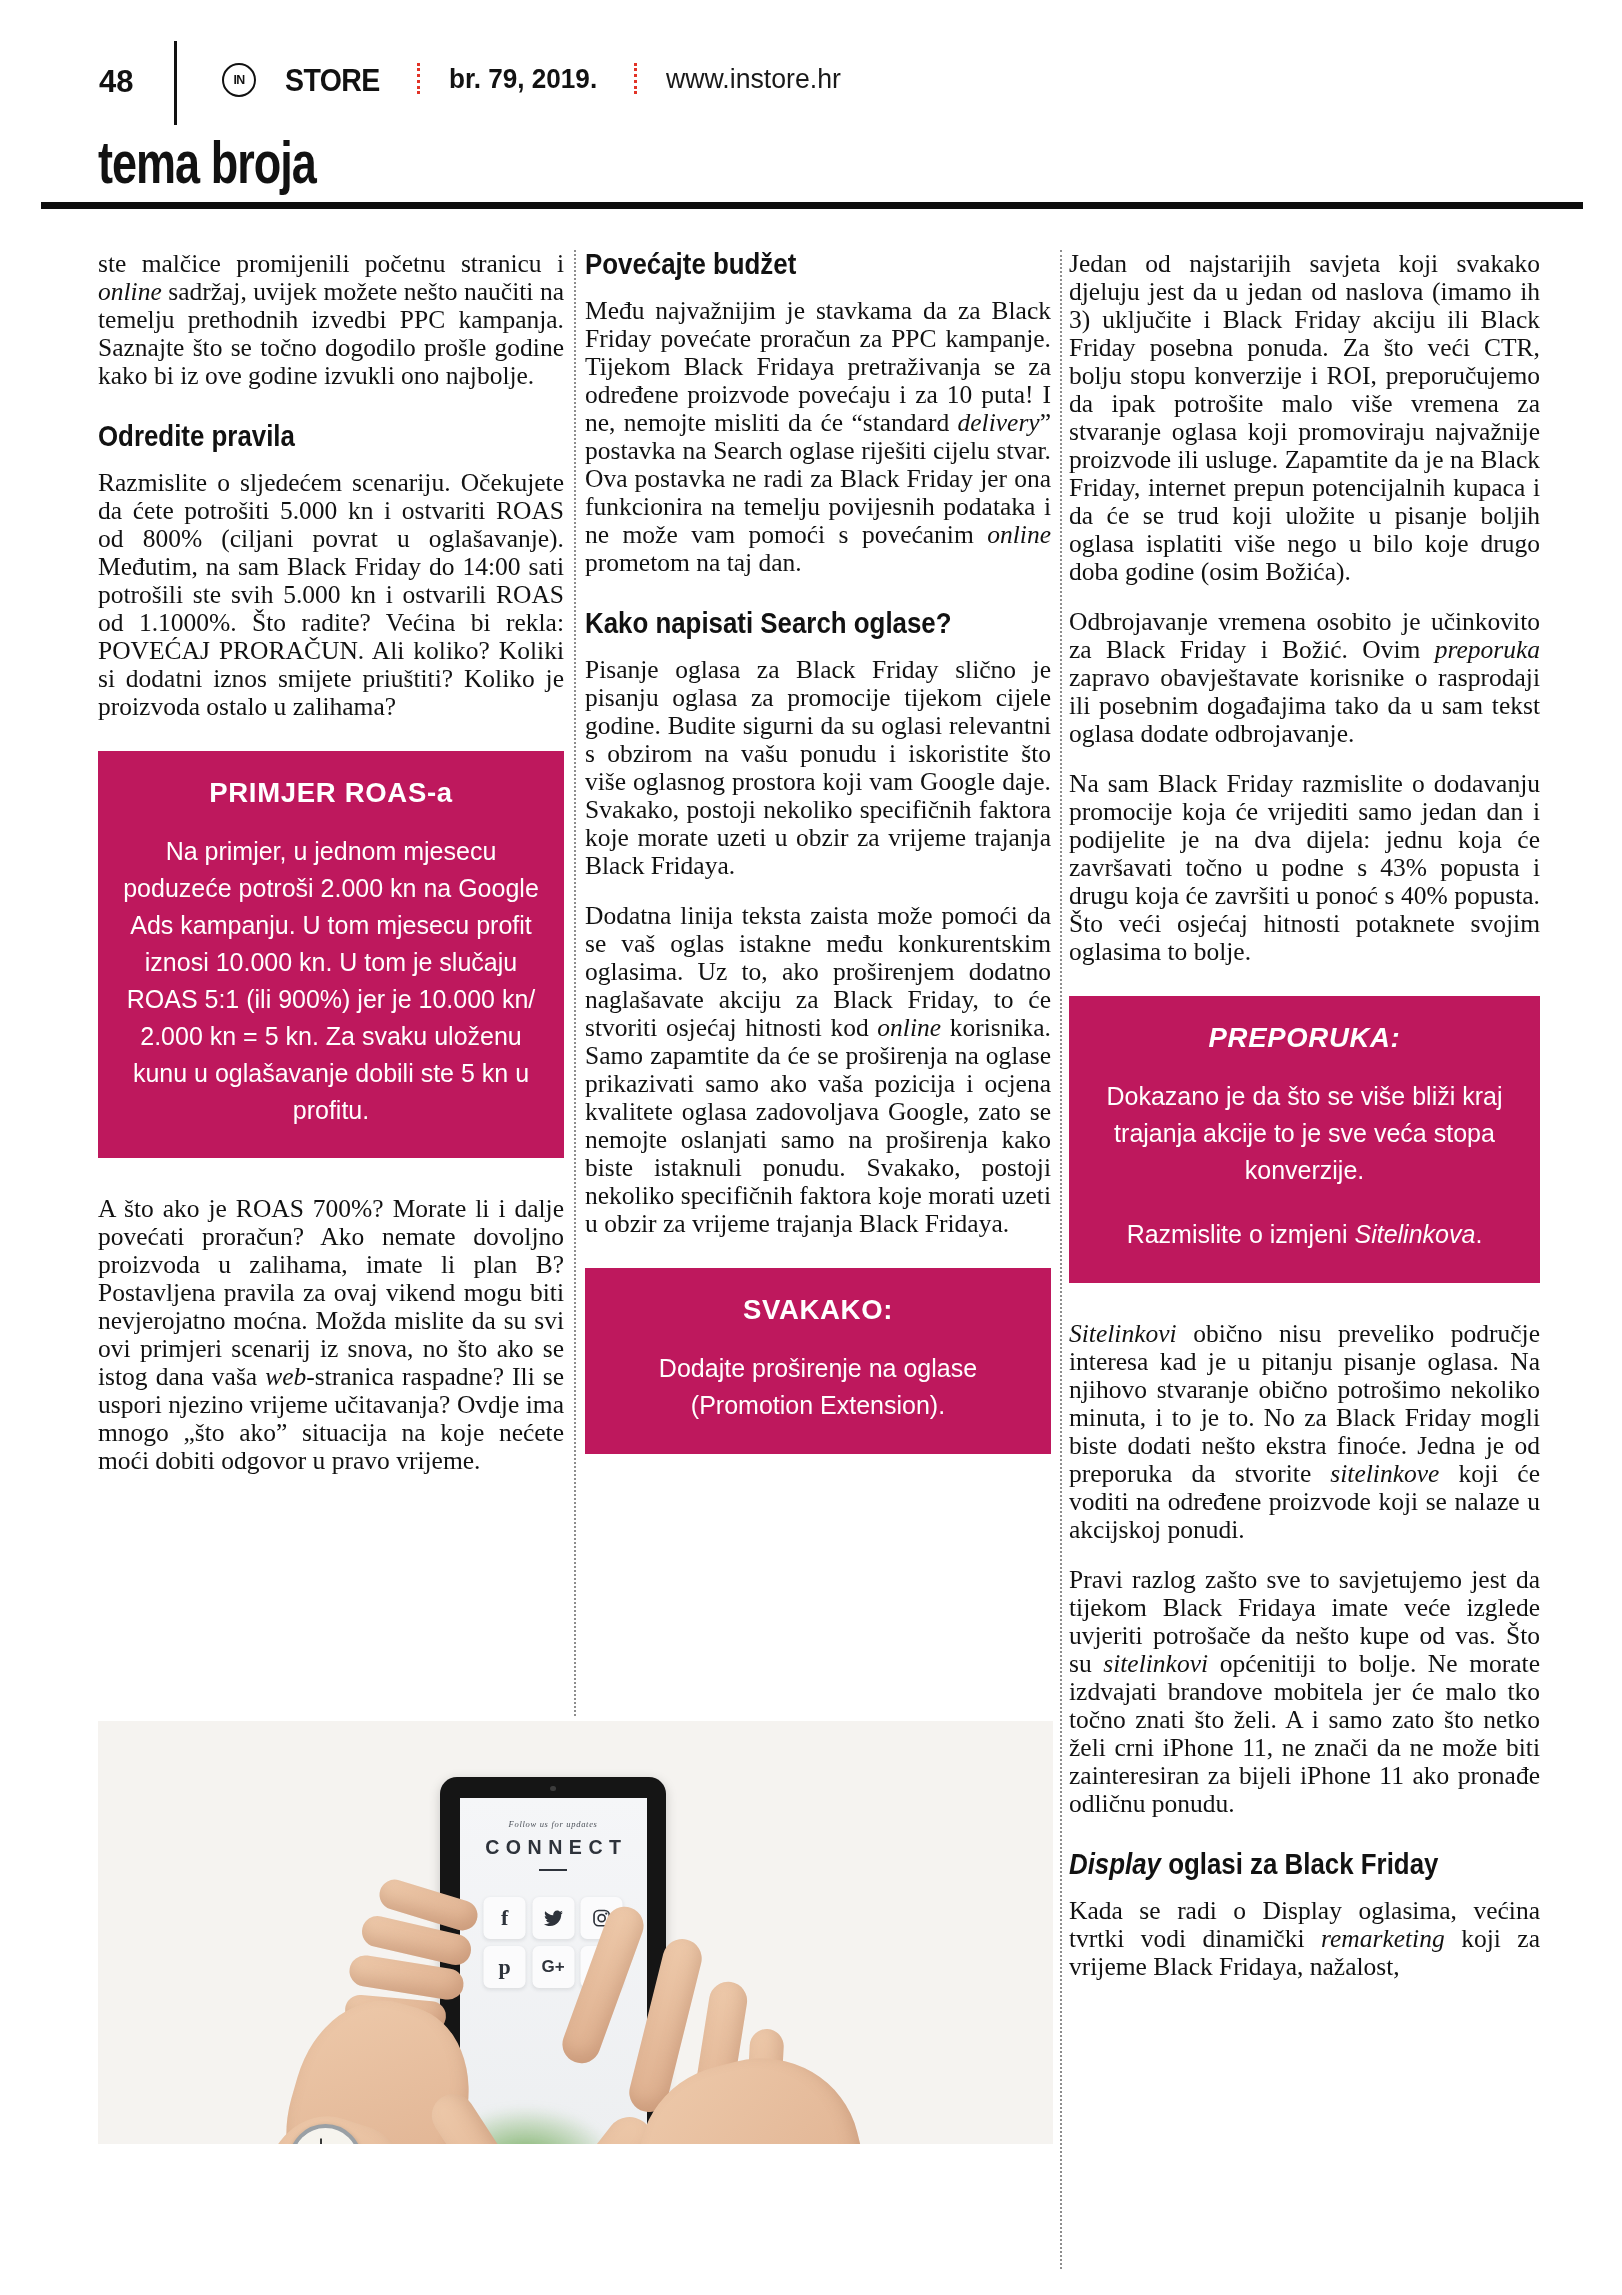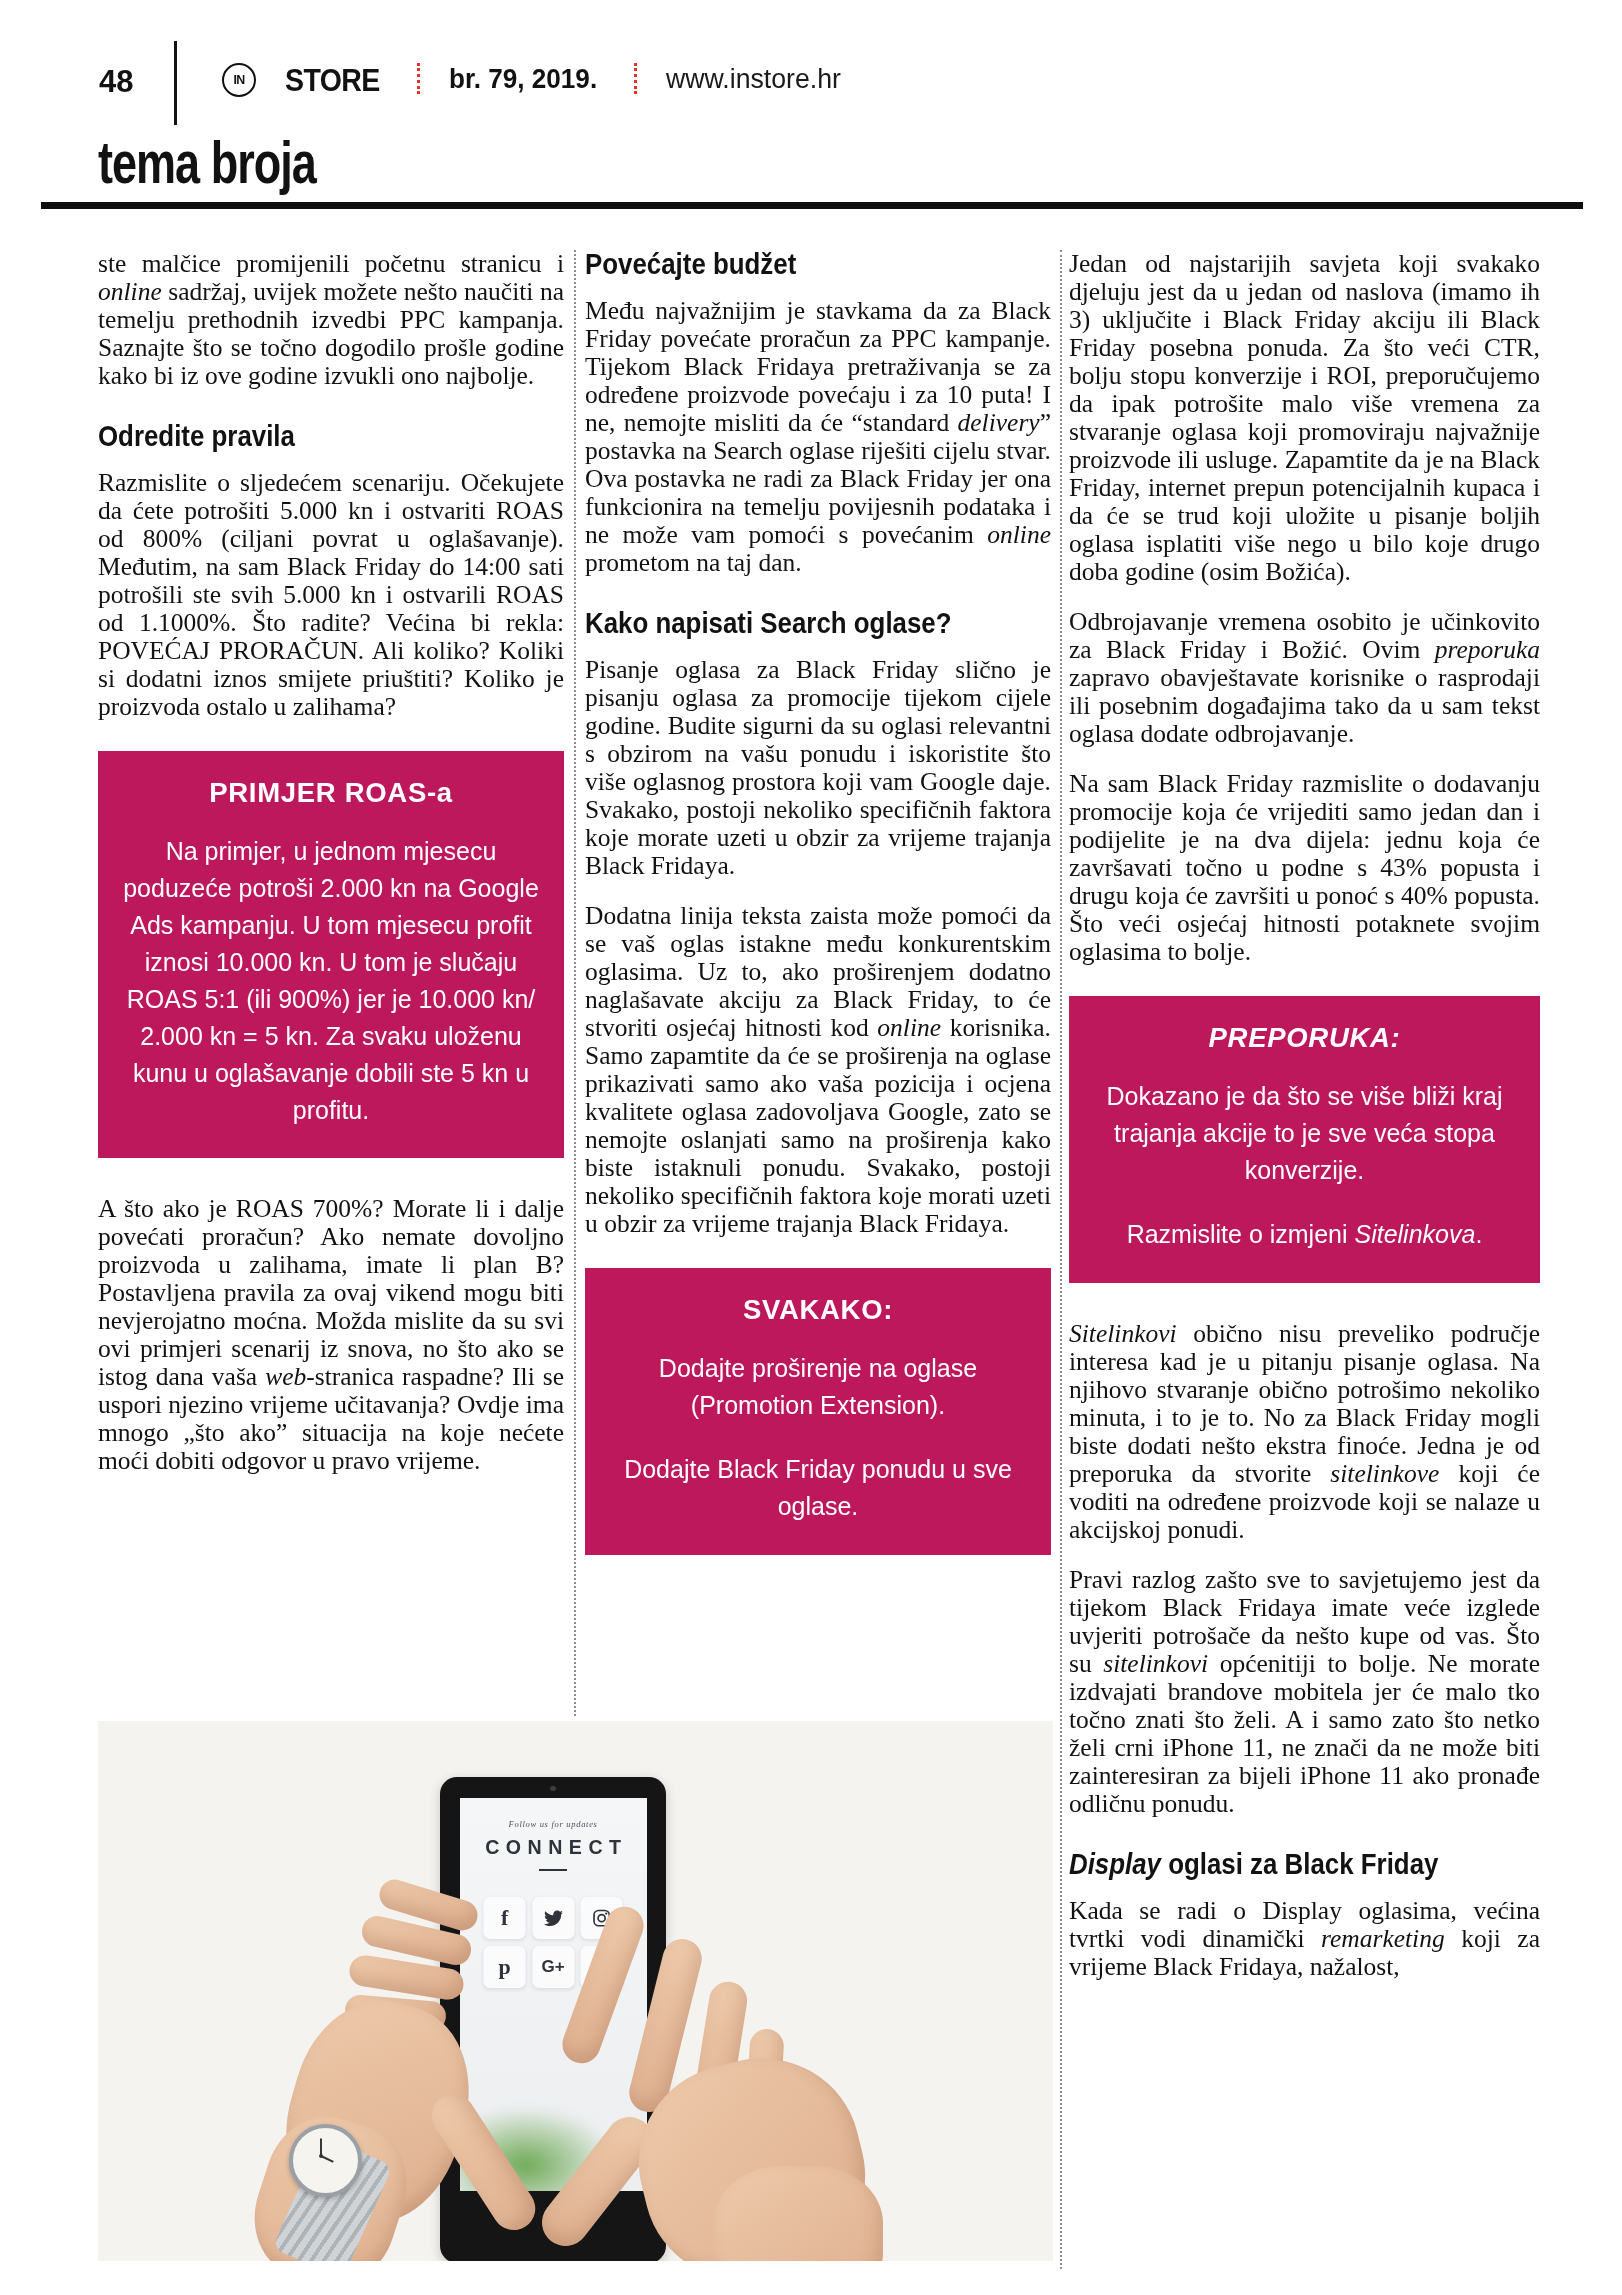--- a/index.html
+++ b/index.html
@@ -40,21 +40,21 @@
 
   
   .bbox{background:#be185d;color:#fff;font-family:"Liberation Sans",sans-serif;text-align:center;
         padding:27.5px 22px 26px 22px;margin:30px 0 37px 0;}
   .bbox .btitle{font-weight:bold;font-size:27.5px;letter-spacing:0.7px;margin:0 0 26px 0;}
   .bbox .btitle.ital{font-style:italic;}
   .bbox p{font-size:25px;line-height:37px;margin:0 0 27.5px 0;text-align:center;}
   .bbox p:last-child{margin-bottom:3.9px;}
 
   
-  .photo{left:98px;top:1721px;width:955px;height:540px;background:#f5f3f0;overflow:hidden;}
+  .photo{left:98px;top:1721px;width:955px;height:423px;background:#f5f3f0;overflow:hidden;}
   .tablet{position:absolute;left:342px;top:56px;width:226px;height:486px;background:#151515;border-radius:17px;
           box-shadow:0 3.9px 11.8px rgba(0,0,0,0.18);}
   .camera{position:absolute;left:50%;top:8.5px;width:5.9px;height:5.9px;border-radius:50%;background:#3c3c3c;transform:translateX(-50%);}
   .screen{position:absolute;left:19.6px;top:21px;width:187px;height:393px;background:linear-gradient(#f5f6f8,#eceef0);overflow:hidden;}
   .tagline{margin-top:21px;text-align:center;font-family:"Liberation Serif",serif;font-style:italic;
            font-size:8.5px;color:#4a4f57;letter-spacing:0.7px;}
   .connect{text-align:center;font-family:"Liberation Sans",sans-serif;font-weight:bold;font-size:19.6px;
            letter-spacing:6.5px;text-indent:6.5px;color:#2e333b;margin-top:6.5px;}
   .screen-hr{width:27.5px;height:2px;background:#2e333b;margin:10.5px auto 0 auto;}
   .tiles{position:absolute;left:50%;top:99px;transform:translateX(-50%);display:grid;
@@ -127,21 +127,20 @@
 
 <div class="abs col col2">
   <div class="colhead first">Povećajte budžet</div>
   <p><span>Među najvažnijim je stavkama da za Black Friday povećate proračun za PPC kampanje. Tijekom Black Fridaya pretraživanja se za određene proizvode povećaju i za 10 puta! I ne, nemojte misliti da će “standard </span><span class="it">delivery</span><span>” postavka na Search oglase riješiti cijelu stvar. Ova postavka ne radi za Black Friday jer ona funkcionira na temelju povijesnih podataka i ne može vam pomoći s povećanim </span><span class="it">online</span><span> prometom na taj dan.</span></p>
   <div class="colhead">Kako napisati Search oglase?</div>
   <p>Pisanje oglasa za Black Friday slično je pisanju oglasa za promocije tijekom cijele godine. Budite sigurni da su oglasi relevantni s obzirom na vašu ponudu i iskoristite što više oglasnog prostora koji vam Google daje. Svakako, postoji nekoliko specifičnih faktora koje morate uzeti u obzir za vrijeme trajanja Black Fridaya.</p>
   <p><span>Dodatna linija teksta zaista može pomoći da se vaš oglas istakne među konkurentskim oglasima. Uz to, ako proširenjem dodatno naglašavate akciju za Black Friday, to će stvoriti osjećaj hitnosti kod </span><span class="it">online</span><span> korisnika. Samo zapamtite da će se proširenja na oglase prikazivati samo ako vaša pozicija i ocjena kvalitete oglasa zadovoljava Google, zato se nemojte oslanjati samo na proširenja kako biste istaknuli ponudu. Svakako, postoji nekoliko specifičnih faktora koje morati uzeti u obzir za vrijeme trajanja Black Fridaya.</span></p>
   <div class="bbox">
     <div class="btitle">SVAKAKO:</div>
     <p>Dodajte proširenje na oglase (Promotion Extension).</p>
-    <p>Dodajte Black Friday ponudu u sve oglase.</p>
   </div>
 </div>
 
 <div class="abs col col3">
   <p>Jedan od najstarijih savjeta koji svakako djeluju jest da u jedan od naslova (imamo ih 3) uključite i Black Friday akciju ili Black Friday posebna ponuda. Za što veći CTR, bolju stopu konverzije i ROI, preporučujemo da ipak potrošite malo više vremena za stvaranje oglasa koji promoviraju najvažnije proizvode ili usluge. Zapamtite da je na Black Friday, internet prepun potencijalnih kupaca i da će se trud koji uložite u pisanje boljih oglasa isplatiti više nego u bilo koje drugo doba godine (osim Božića).</p>
   <p><span>Odbrojavanje vremena osobito je učinkovito za Black Friday i Božić. Ovim </span><span class="it">preporuka</span><span> zapravo obavještavate korisnike o rasprodaji ili posebnim događajima tako da u sam tekst oglasa dodate odbrojavanje.</span></p>
   <p>Na sam Black Friday razmislite o dodavanju promocije koja će vrijediti samo jedan dan i podijelite je na dva dijela: jednu koja će završavati točno u podne s 43% popusta i drugu koja će završiti u ponoć s 40% popusta. Što veći osjećaj hitnosti potaknete svojim oglasima to bolje.</p>
   <div class="bbox">
     <div class="btitle ital">PREPORUKA:</div>
     <p>Dokazano je da što se više bliži kraj trajanja akcije to je sve veća stopa konverzije.</p>

